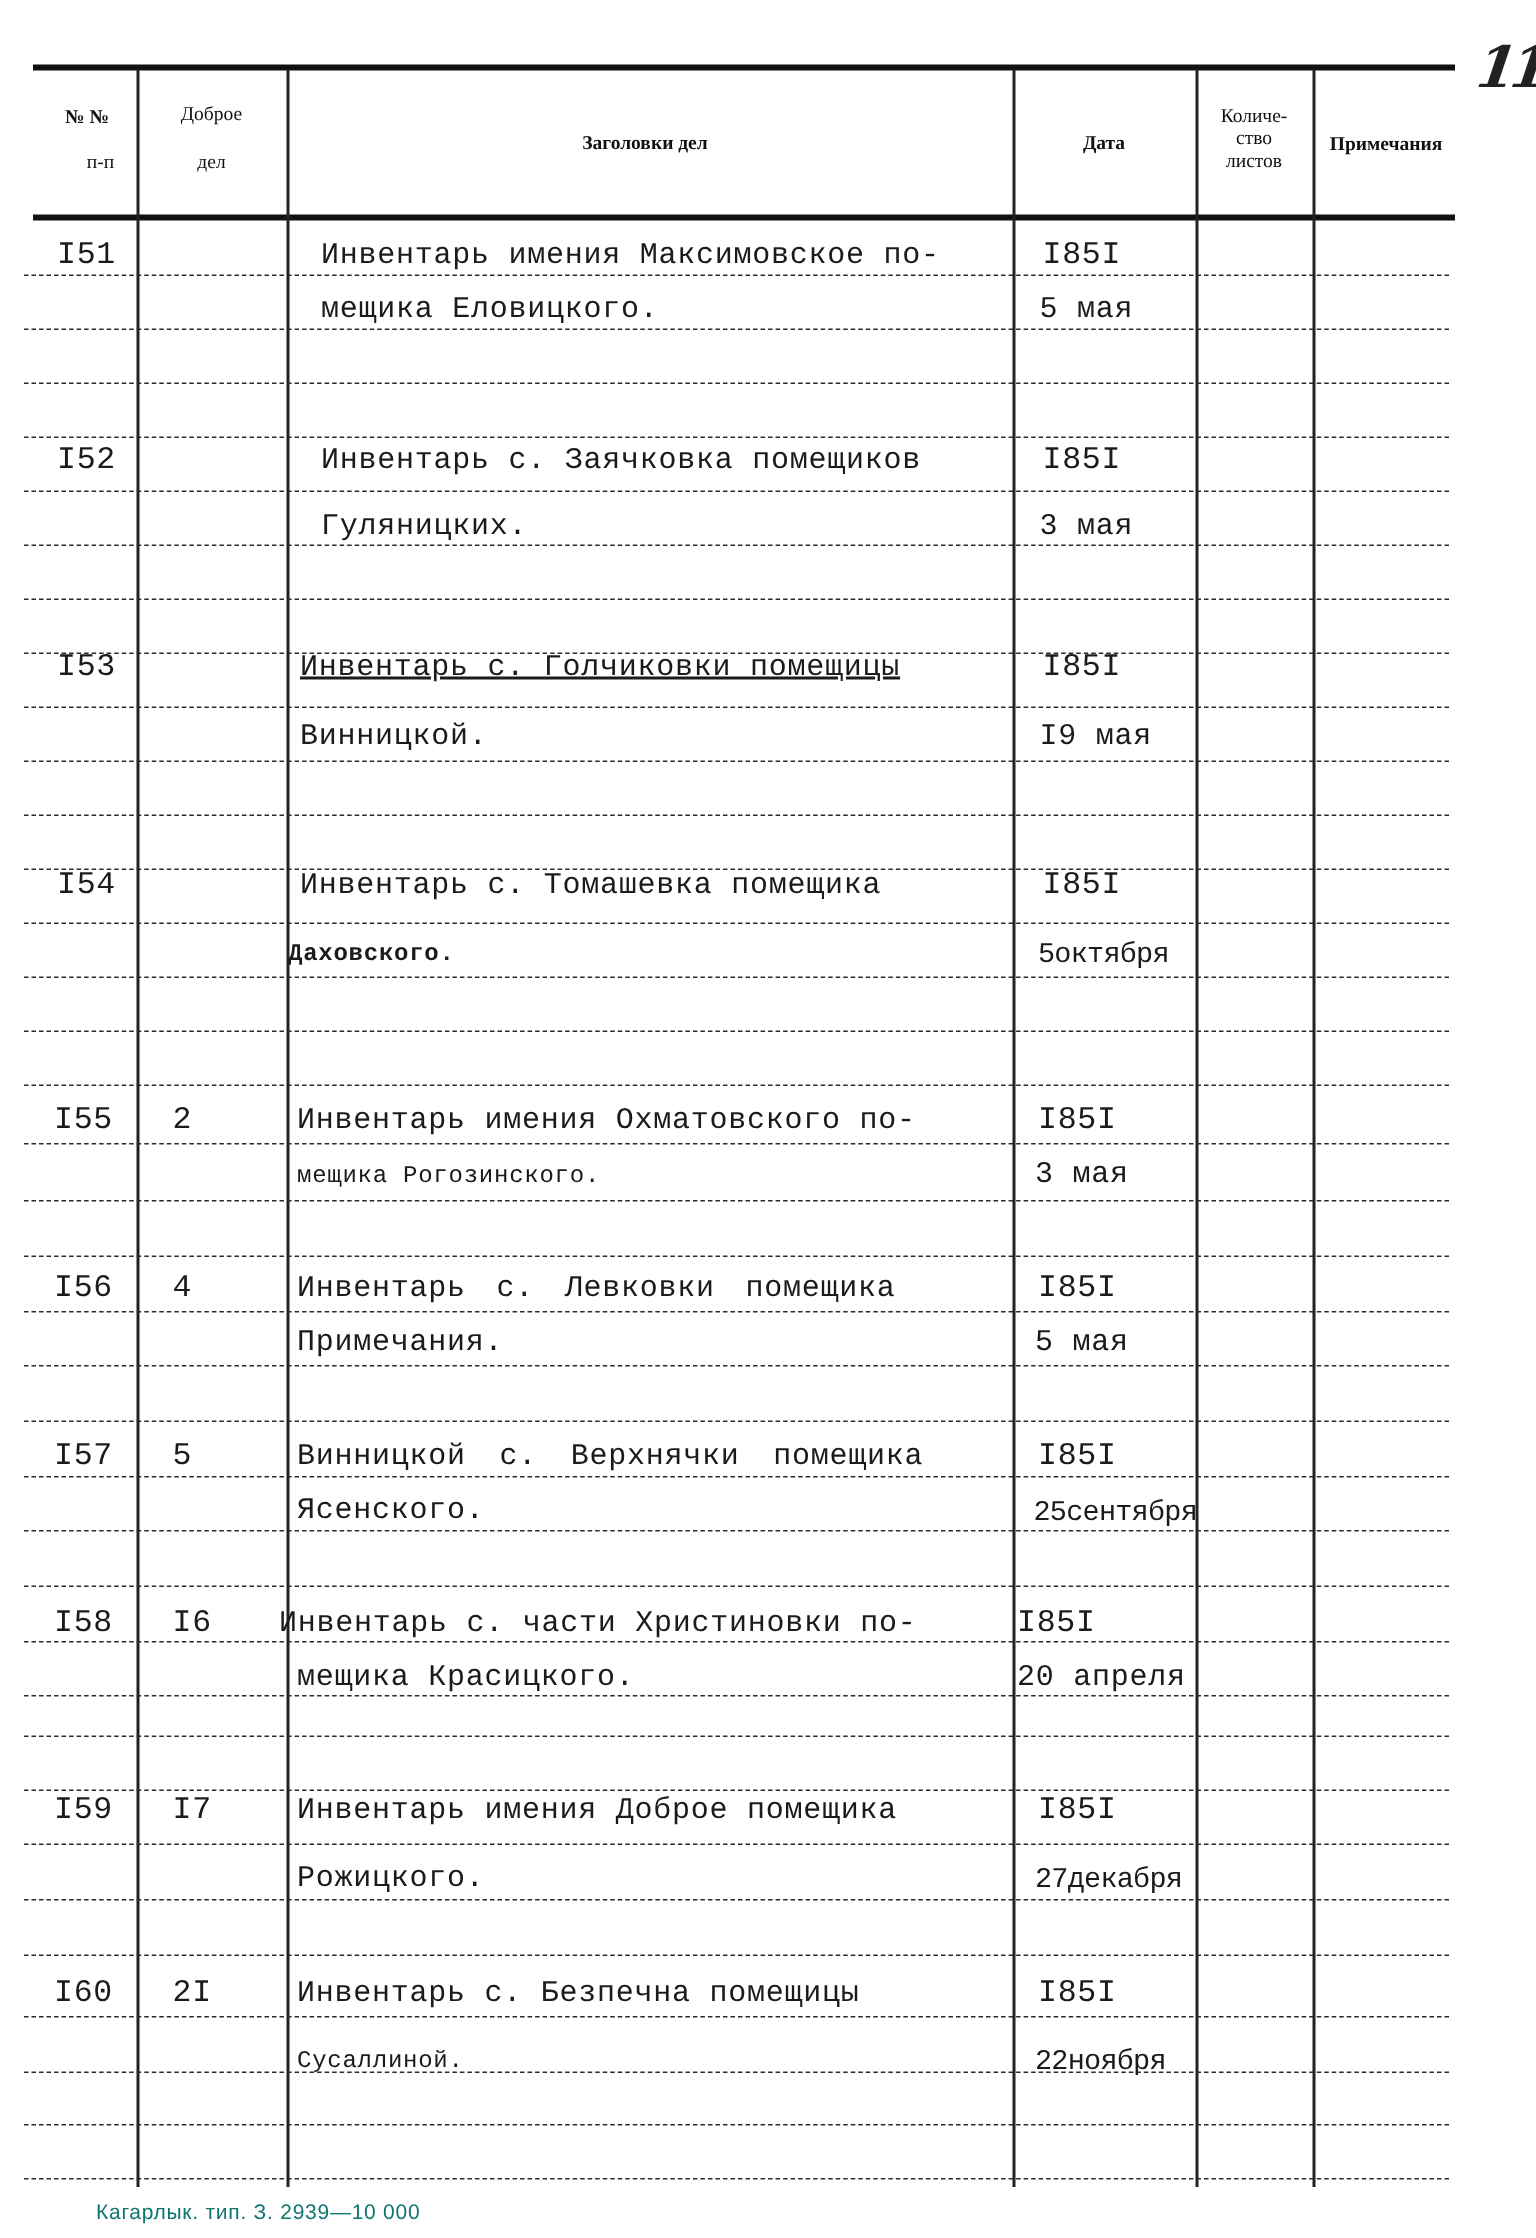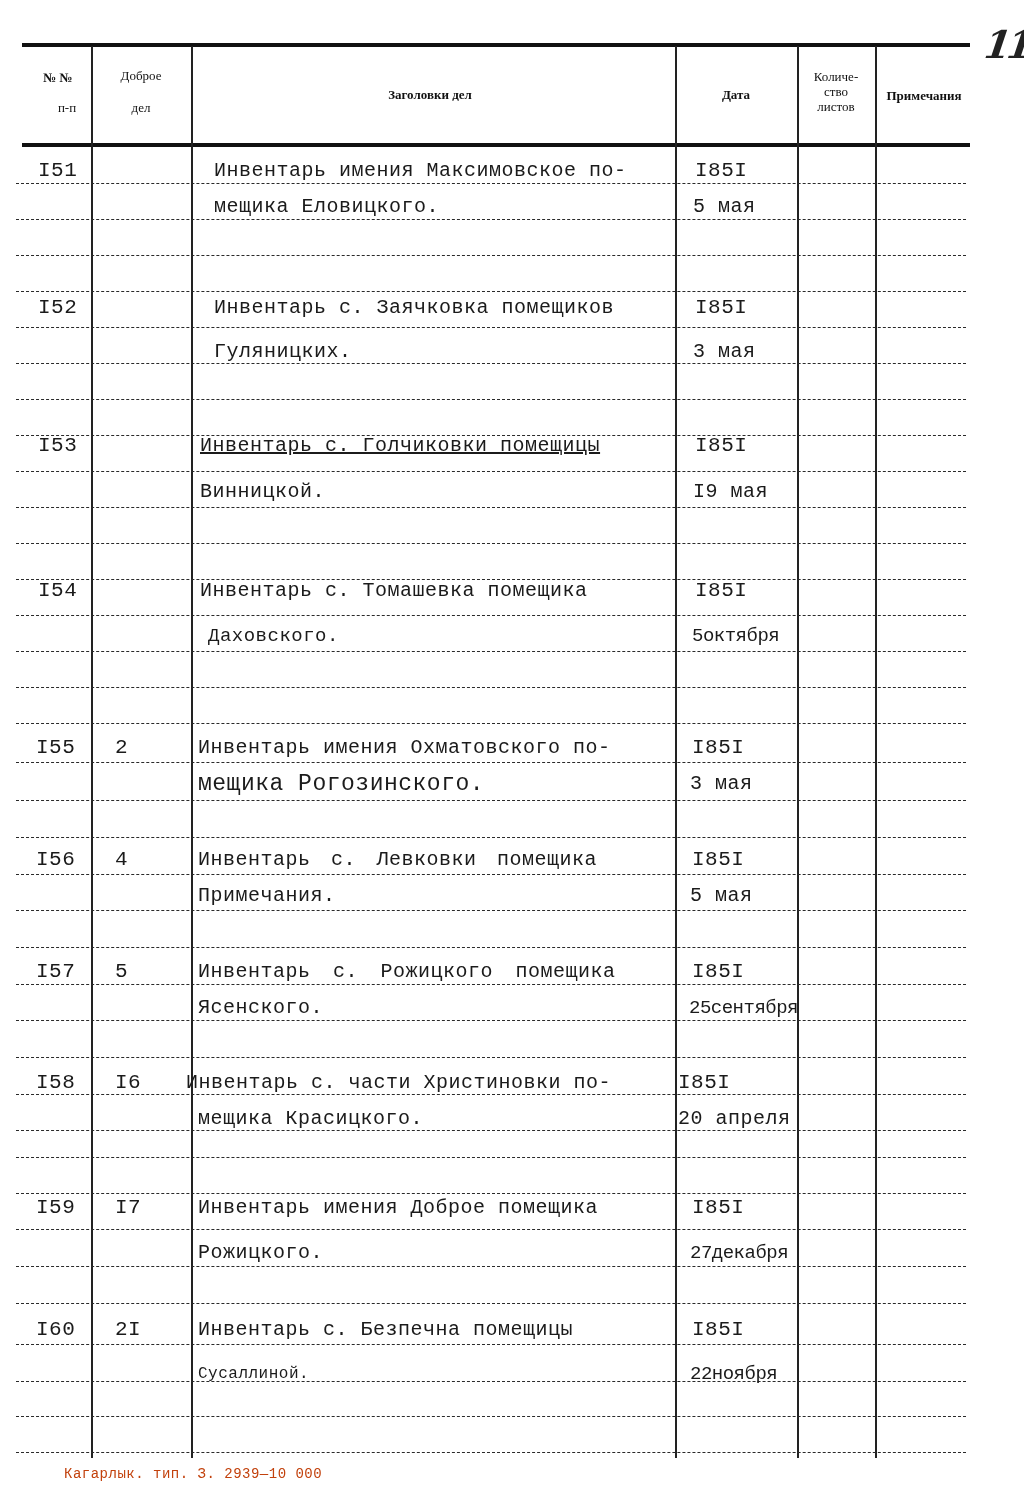--- a/index.html
+++ b/index.html
@@ -4,21 +4,21 @@
 <style>
   html, body { margin: 0; padding: 0; background: #ffffff; }
   body { width: 1024px; height: 1492px; position: relative; overflow: hidden; font-family: "Liberation Mono", "DejaVu Sans Mono", monospace; color: #1a1a1a; }
   .page-num { position: absolute; left: 985px; top: 22px; font-family: "DejaVu Serif", serif; font-style: italic; font-size: 38px; font-weight: bold; color: #222; letter-spacing: -4px; transform: skewX(-8deg); }
   .rule-thick { position: absolute; height: 4px; background: #111; left: 22px; width: 948px; }
   .vline { position: absolute; width: 1.5px; background: #222; }
   .hline { position: absolute; left: 16px; width: 950px; height: 0; border-top: 1.6px dashed #2a2a2a; }
   .hdr { position: absolute; font-family: "Liberation Serif", "DejaVu Serif", serif; font-size: 13px; color: #111; text-align: center; line-height: 16px; }
   .hdr.bold { font-weight: bold; }
   .cell { position: absolute; font-size: 21px; letter-spacing: 0.5px; color: #1b1b1b; white-space: nowrap; line-height: 24px; }
-  .footer { position: absolute; left: 64px; top: 1466px; font-family: Liberation Mono, monospace; font-size: 14px; color: #c2410c; letter-spacing: 0.5px; }
+  .footer { position: absolute; left: 64px; top: 1466px; font-family: Liberation Sans, sans-serif; font-size: 14px; color: #0f766e; letter-spacing: 0.5px; }
 </style>
 </head>
 <body>
 
 <div class="page-num">11</div>
 
 <div>
   <div class="rule-thick" style="top:43px;"></div>
   <div class="rule-thick" style="top:143px;"></div>
 
@@ -110,47 +110,47 @@
     <div class="cell" style="left:200px; top:434px; font-size:20px;text-decoration:underline;">Инвентарь с. Голчиковки помещицы</div>
     <div class="cell" style="left:200px; top:480px; font-size:20px;">Винницкой.</div>
     <div class="cell" style="left:695px; top:434px;">I85I</div>
     <div class="cell" style="left:693px; top:480px; font-size:20px;">I9 мая</div>
   </div>
 
   <div>
     <div class="cell" style="left:38px; top:579px;">I54</div>
     <div class="cell" style="left:115px; top:579px;"></div>
     <div class="cell" style="left:200px; top:579px; font-size:20px;">Инвентарь с. Томашевка помещика</div>
-    <div class="cell" style="left:208px; top:624px; font-size:19px;">Даховского.</div>
+    <div class="cell" style="left:192px; top:624px; font-size:16px;font-weight:bold;">Даховского.</div>
     <div class="cell" style="left:695px; top:579px;">I85I</div>
     <div class="cell" style="left:692px; top:624px; font-size:19px; letter-spacing:-0.5px;">5октября</div>
   </div>
 
   <div>
     <div class="cell" style="left:36px; top:736px;">I55</div>
     <div class="cell" style="left:115px; top:736px;">2</div>
     <div class="cell" style="left:198px; top:736px; font-size:20px;">Инвентарь имения Охматовского по-</div>
-    <div class="cell" style="left:198px; top:772px; font-size:23px;">мещика Рогозинского.</div>
+    <div class="cell" style="left:198px; top:772px; font-size:16px;">мещика Рогозинского.</div>
     <div class="cell" style="left:692px; top:736px;">I85I</div>
     <div class="cell" style="left:690px; top:772px; font-size:20px;">3 мая</div>
   </div>
 
   <div>
     <div class="cell" style="left:36px; top:848px;">I56</div>
     <div class="cell" style="left:115px; top:848px;">4</div>
     <div class="cell" style="left:198px; top:848px; font-size:20px; word-spacing:8px;">Инвентарь с. Левковки помещика</div>
     <div class="cell" style="left:198px; top:884px; font-size:20px;">Примечания.</div>
     <div class="cell" style="left:692px; top:848px;">I85I</div>
     <div class="cell" style="left:690px; top:884px; font-size:20px;">5 мая</div>
   </div>
 
   <div>
     <div class="cell" style="left:36px; top:960px;">I57</div>
     <div class="cell" style="left:115px; top:960px;">5</div>
-    <div class="cell" style="left:198px; top:960px; font-size:20px; word-spacing:10px;">Инвентарь с. Рожицкого помещика</div>
+    <div class="cell" style="left:198px; top:960px; font-size:20px; word-spacing:10px;">Винницкой с. Верхнячки помещика</div>
     <div class="cell" style="left:198px; top:996px; font-size:20px;">Ясенского.</div>
     <div class="cell" style="left:692px; top:960px;">I85I</div>
     <div class="cell" style="left:689px; top:996px; font-size:19px; letter-spacing:-0.5px;">25сентября</div>
   </div>
 
   <div>
     <div class="cell" style="left:36px; top:1071px;">I58</div>
     <div class="cell" style="left:115px; top:1071px;">I6</div>
     <div class="cell" style="left:186px; top:1071px; font-size:20px;">Инвентарь с. части Христиновки по-</div>
     <div class="cell" style="left:198px; top:1107px; font-size:20px;">мещика Красицкого.</div>

